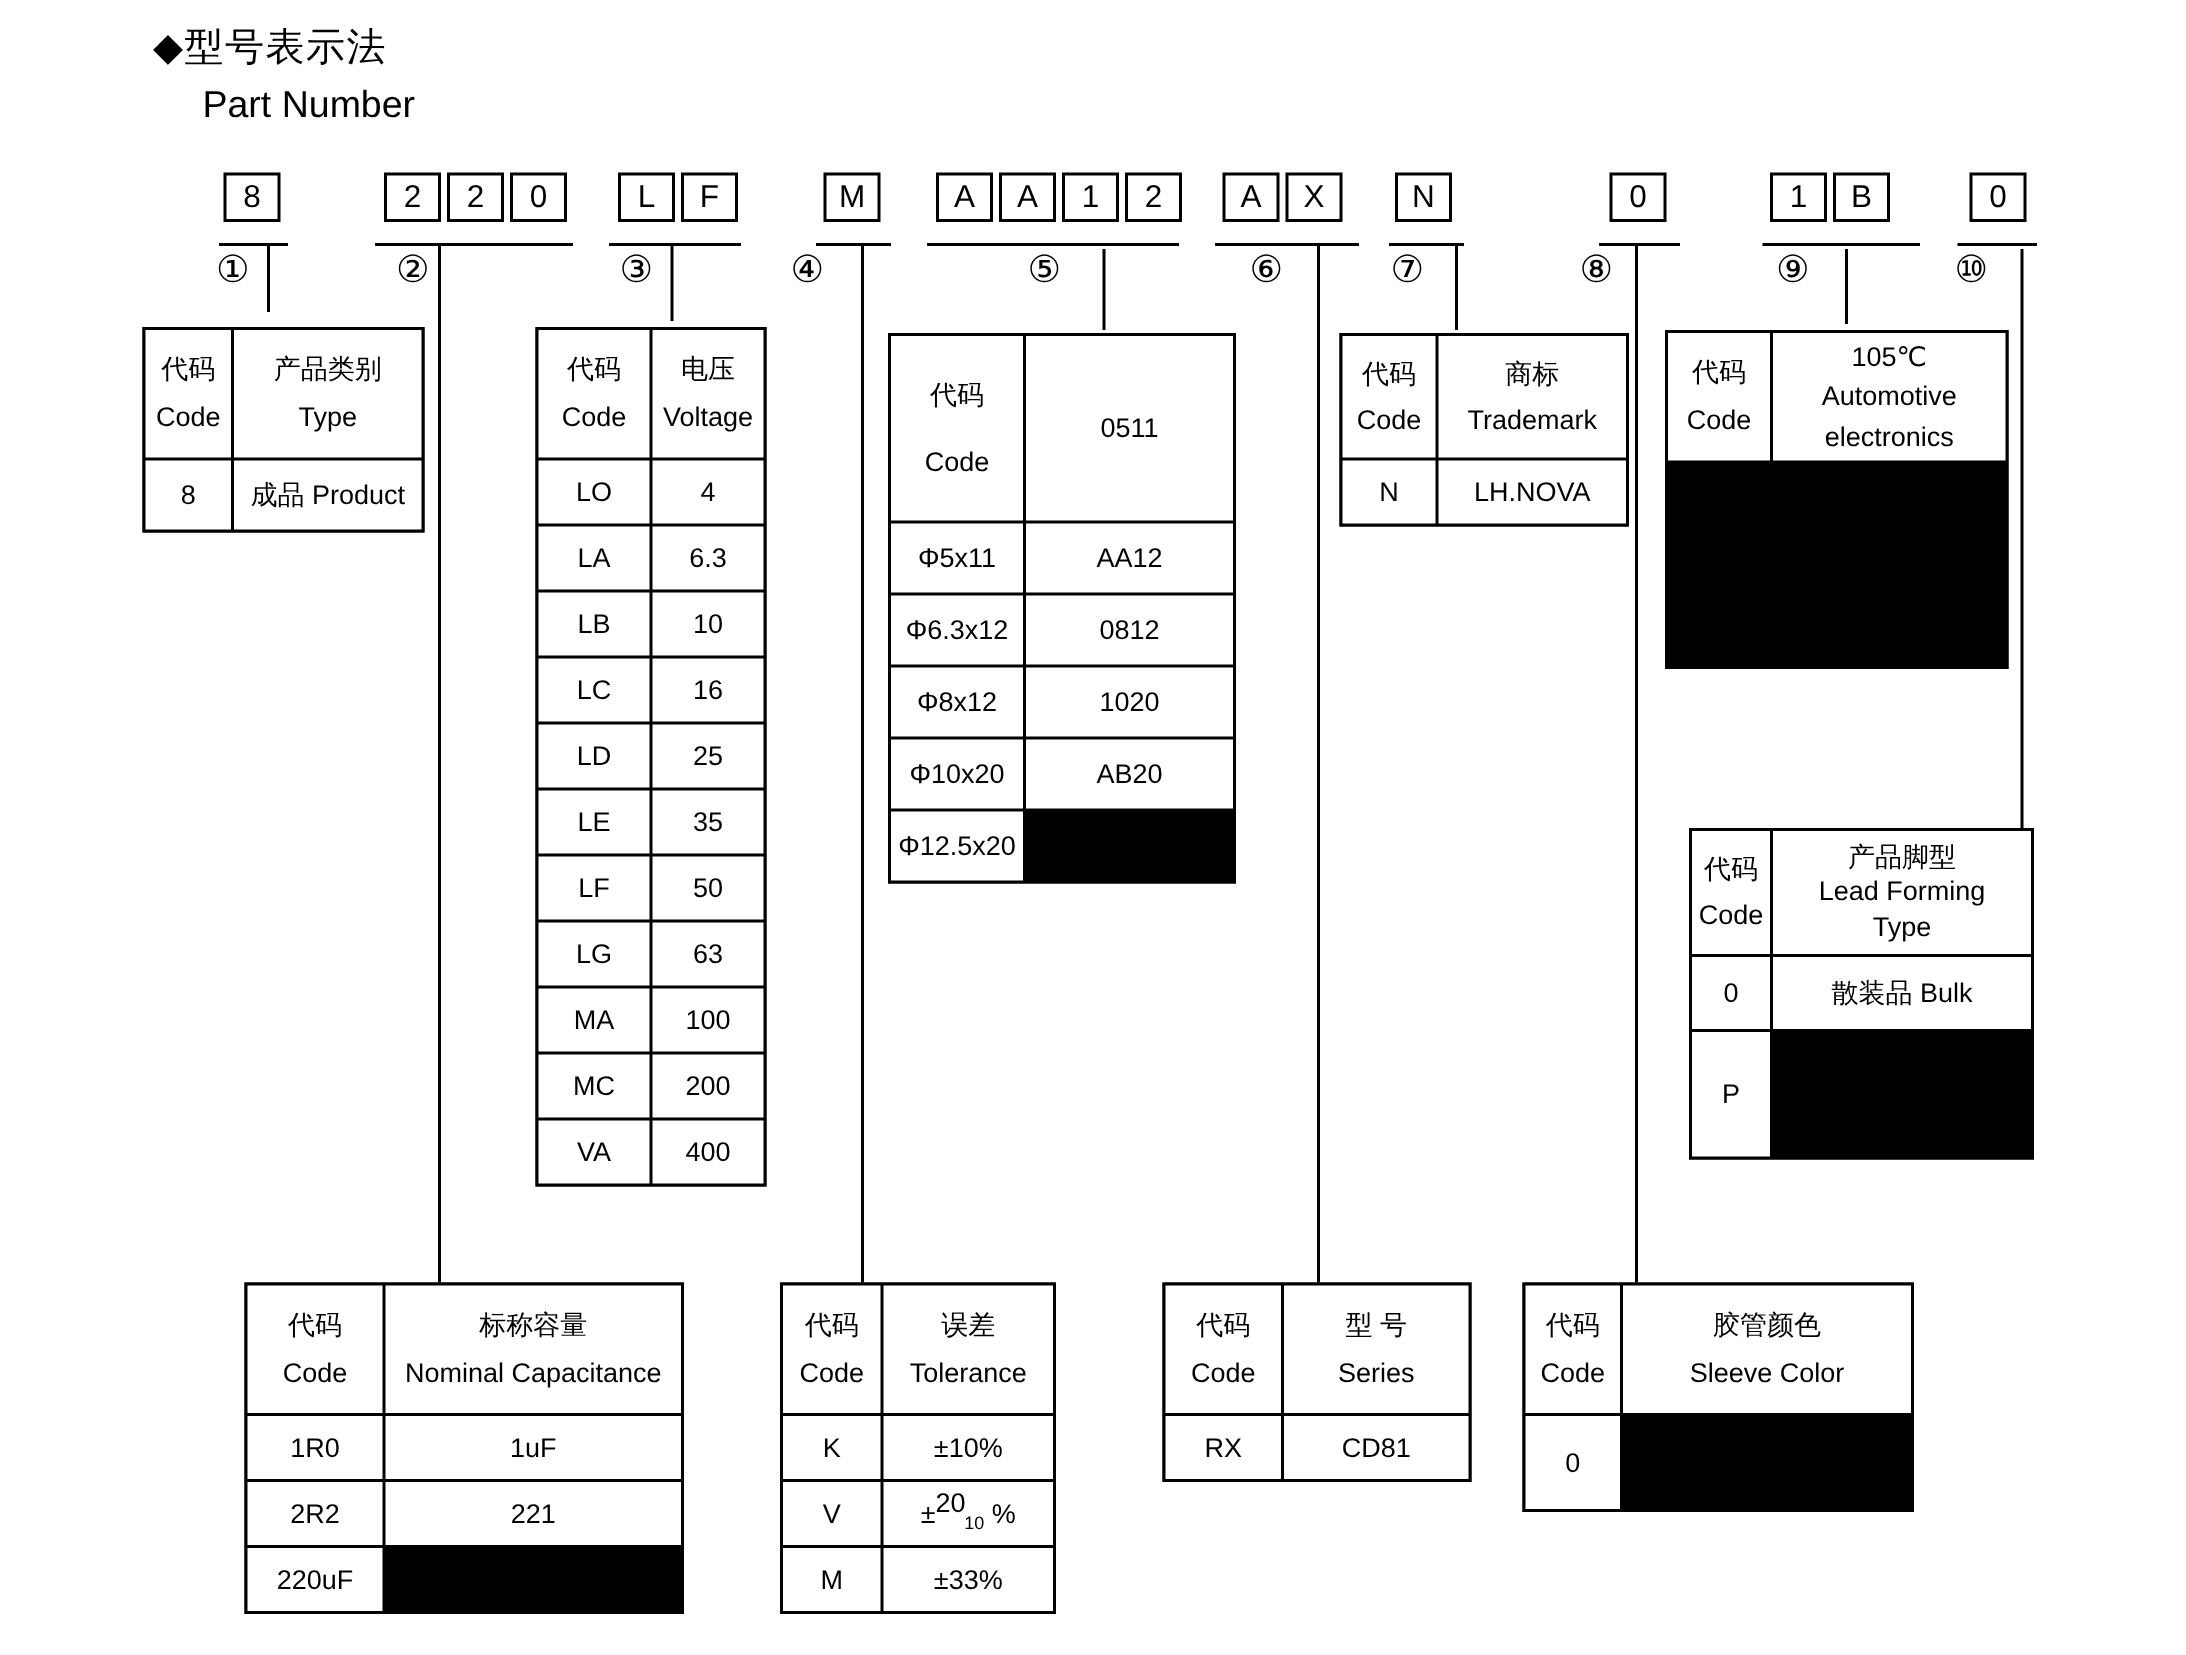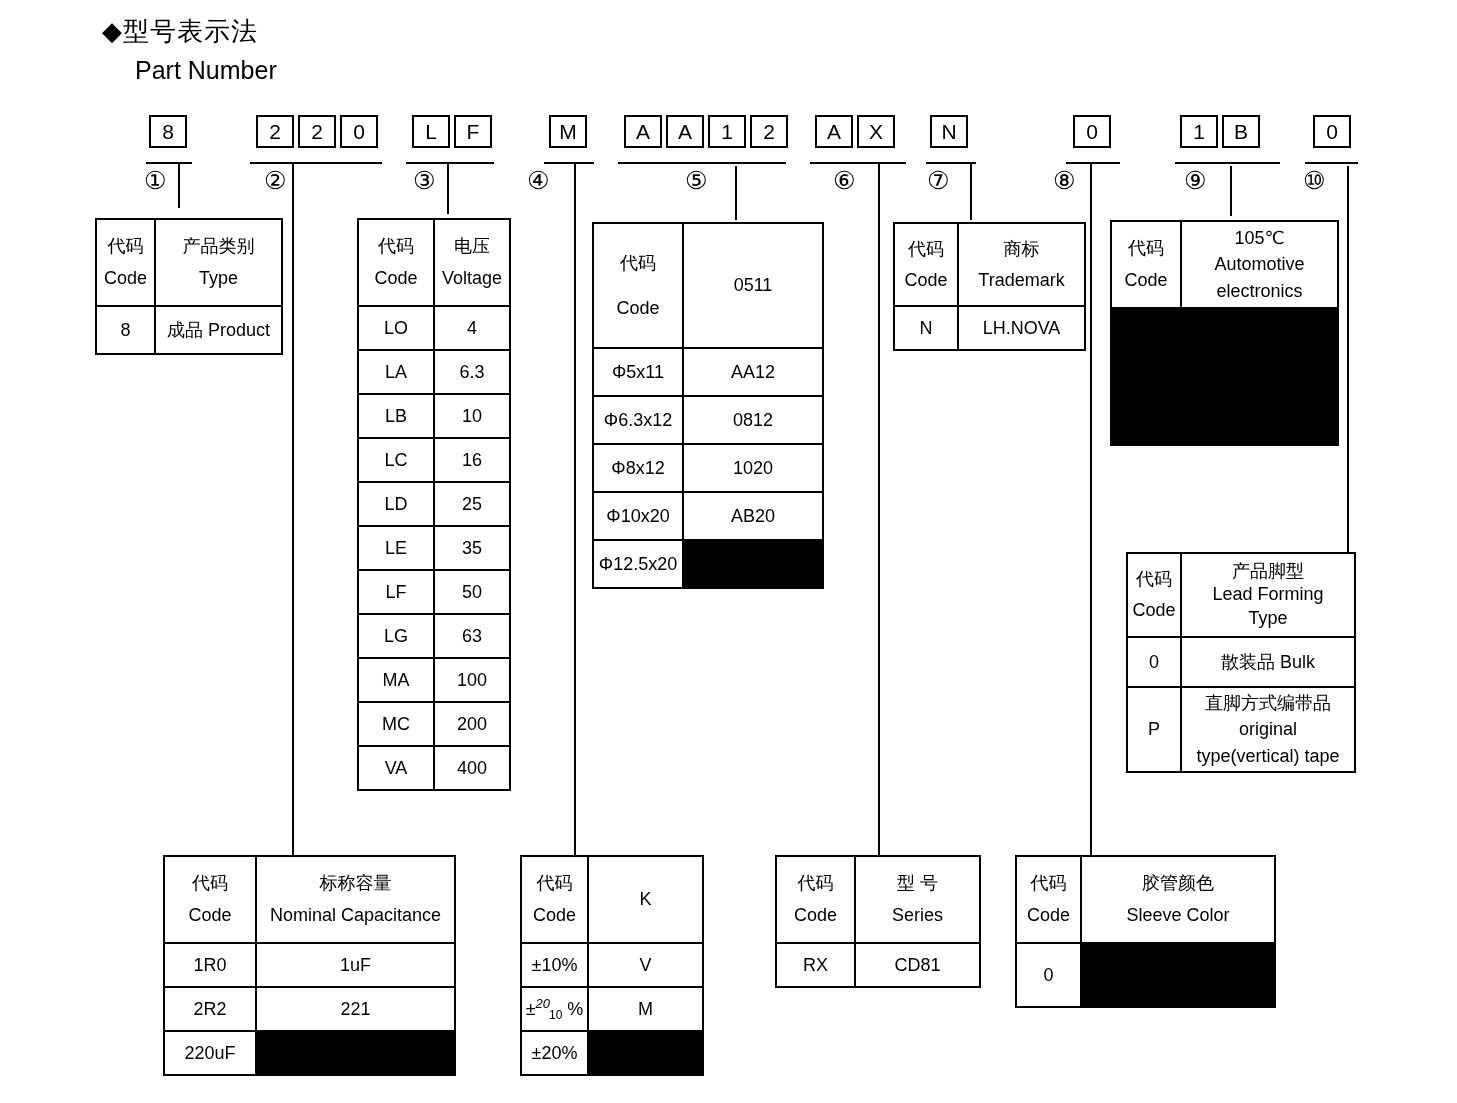--- a/index.html
+++ b/index.html
@@ -16,21 +16,21 @@
   }
   .uline{position:absolute;top:162px;height:2px;background:#000;}
   .vline{position:absolute;width:2px;background:#000;}
   .circ{position:absolute;top:168px;font-size:25px;line-height:1;}
   .gtable{position:absolute;display:grid;background:#000;border:2px solid #000;gap:2px;box-sizing:content-box;}
   .cell{
     background:#fff;display:flex;flex-direction:column;align-items:center;justify-content:center;
     font-size:18px;line-height:1.5;text-align:center;padding:2px;box-sizing:border-box;overflow:hidden;
   }
   .cell.hdr{justify-content:space-evenly;line-height:1.25;padding:6px 2px;}
-  .tol-v sup{font-size:13px;line-height:0;font-style:italic;}
+  .tol-v sup{font-size:18px;line-height:0;}
   .tol-v sub{font-size:12px;line-height:0;margin-left:-1px;}
 </style>
 </head>
 <body>
 
 <div class="canvas">
 
   <div class="title-zh">◆型号表示法</div>
   <div class="title-en">Part Number</div>
 
@@ -182,25 +182,20 @@
       <div>Code</div>
     </div>
     <div class="cell hdr" style="line-height:1.3">
       <div>产品脚型</div>
       <div>Lead Forming</div>
       <div>Type</div>
     </div>
     <div class="cell">0</div>
     <div class="cell">散装品 Bulk</div>
     <div class="cell">P</div>
-    <div class="cell" style="line-height:1.45">
-      <div>直脚方式编带品</div>
-      <div>original</div>
-      <div>type(vertical) tape</div>
-    </div>
   </div>
 
   <div class="gtable" style="left:163px;top:855px;grid-template-columns:90px 197px;grid-template-rows:85px repeat(3,42px)">
     <div class="cell hdr">
       <div>代码</div>
       <div>Code</div>
     </div>
     <div class="cell hdr">
       <div>标称容量</div>
       <div>Nominal Capacitance</div>
@@ -209,31 +204,35 @@
     <div class="cell">1uF</div>
     <div class="cell">2R2</div>
     <div class="cell">221</div>
     <div class="cell">220uF</div>
   </div>
 
   <div class="gtable" style="left:520px;top:855px;grid-template-columns:65px 113px;grid-template-rows:85px repeat(3,42px)">
     <div class="cell hdr">
       <div>代码</div>
       <div>Code</div>
+    </div>
+    <div class="cell hdr">
+      <div>误差</div>
+      <div>Tolerance</div>
     </div>
     <div class="cell">K</div>
     <div class="cell">±10%</div>
     <div class="cell">V</div>
     <div class="cell">
       <div class="tol-v">
         <span>±</span><sup>20</sup><sub>10</sub> <span>%</span>
       </div>
     </div>
     <div class="cell">M</div>
-    <div class="cell">±20%</div>
+    <div class="cell">±33%</div>
   </div>
 
   <div class="gtable" style="left:775px;top:855px;grid-template-columns:77px 123px;grid-template-rows:85px 42px">
     <div class="cell hdr">
       <div>代码</div>
       <div>Code</div>
     </div>
     <div class="cell hdr">
       <div>型 号</div>
       <div>Series</div>

